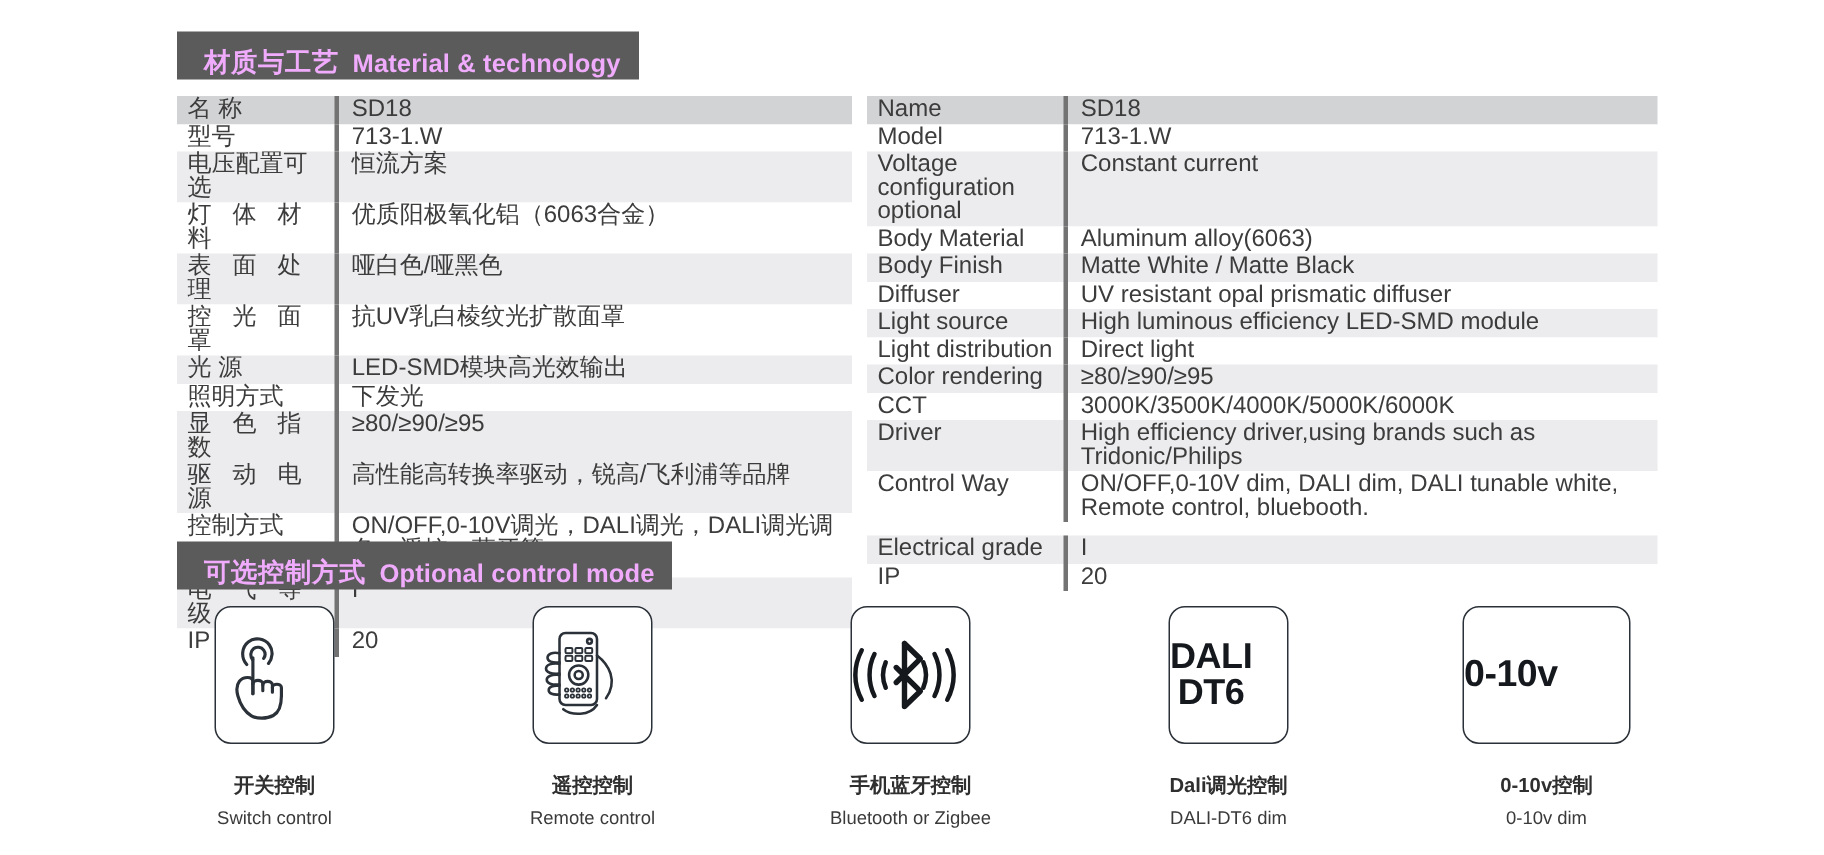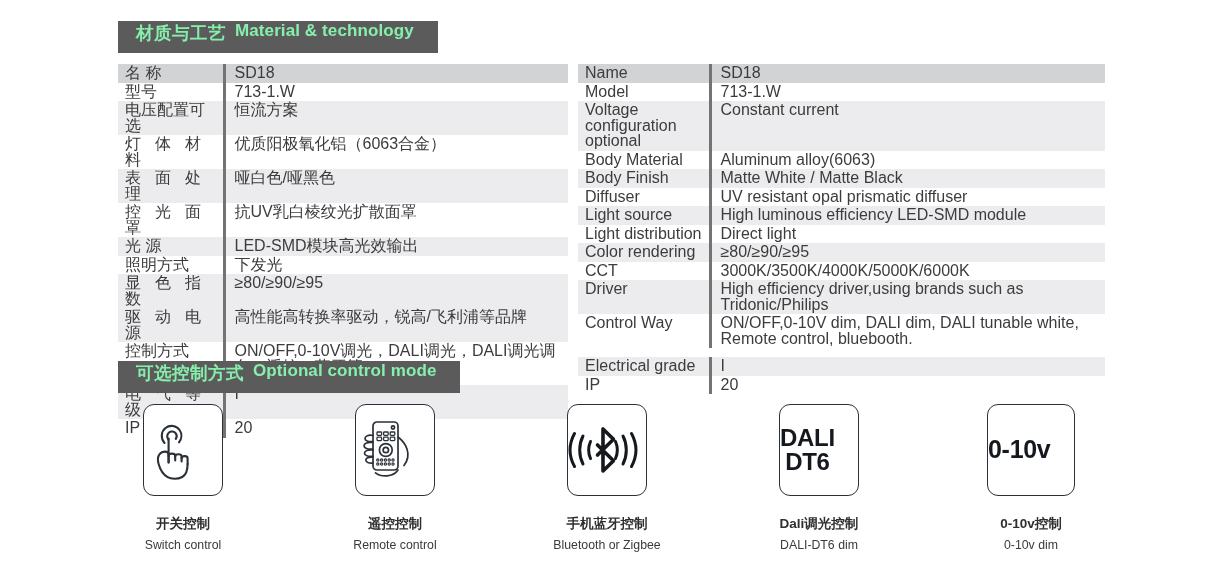--- a/index.html
+++ b/index.html
@@ -14,25 +14,25 @@
     width: 1216px;
     height: 570px;
     background: #ffffff;
     overflow: hidden;
   }
 
   
   .section-bar {
     position: absolute;
     background: #5b5b5b;
-    color: #86efac;
+    color: #f0abfc;
     display: flex;
-    align-items: flex-start;
+    align-items: flex-end;
     white-space: nowrap;
-    padding: 0 24px 0 18px;
+    padding: 0 12px 0 18px;
   }
   .section-bar .cn {
     font-size: 17.5px;
     font-weight: bold;
     letter-spacing: 0.5px;
   }
   .section-bar .en {
     font-size: 17px;
     font-weight: bold;
     margin-left: 9px;
@@ -114,21 +114,21 @@
     width: 80px;
     height: 92px;
     border: 1.4px solid #2b3138;
     border-radius: 11px;
     background: #ffffff;
     display: flex;
     align-items: center;
     justify-content: flex-start;
     overflow: hidden;
   }
-  .mode-box.wide { width: 88px; }
+  .mode-box.wide { width: 112px; }
   .mode-cn {
     margin-top: 19px;
     font-size: 13.5px;
     font-weight: bold;
     color: #2f2f2f;
     white-space: nowrap;
   }
   .mode-en {
     margin-top: 5px;
     font-size: 12.3px;

